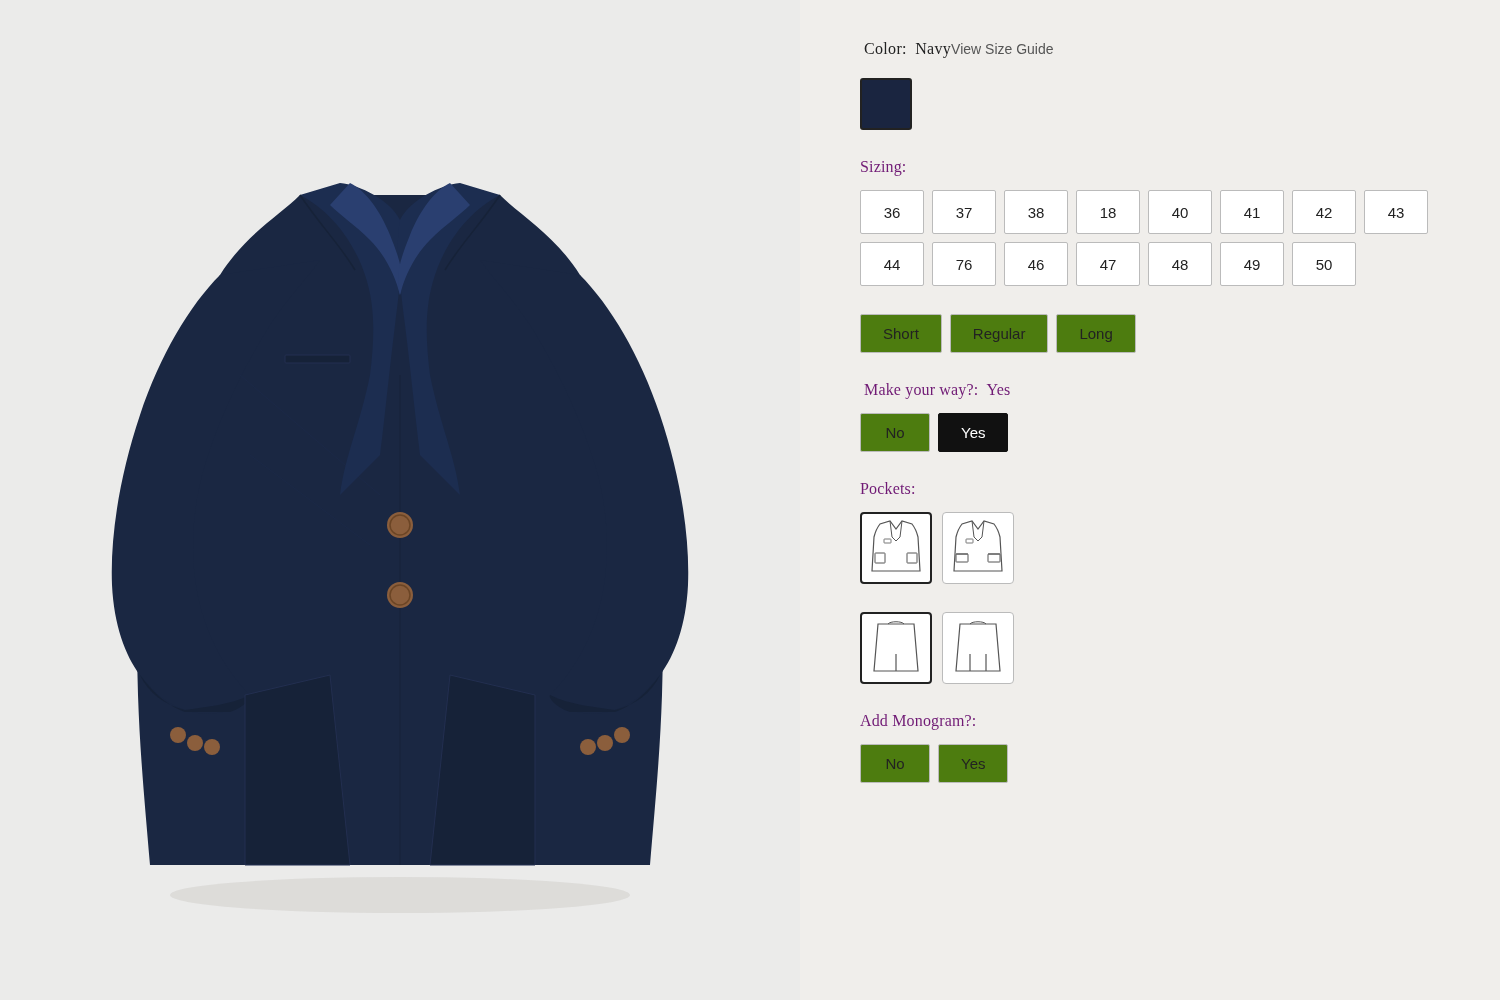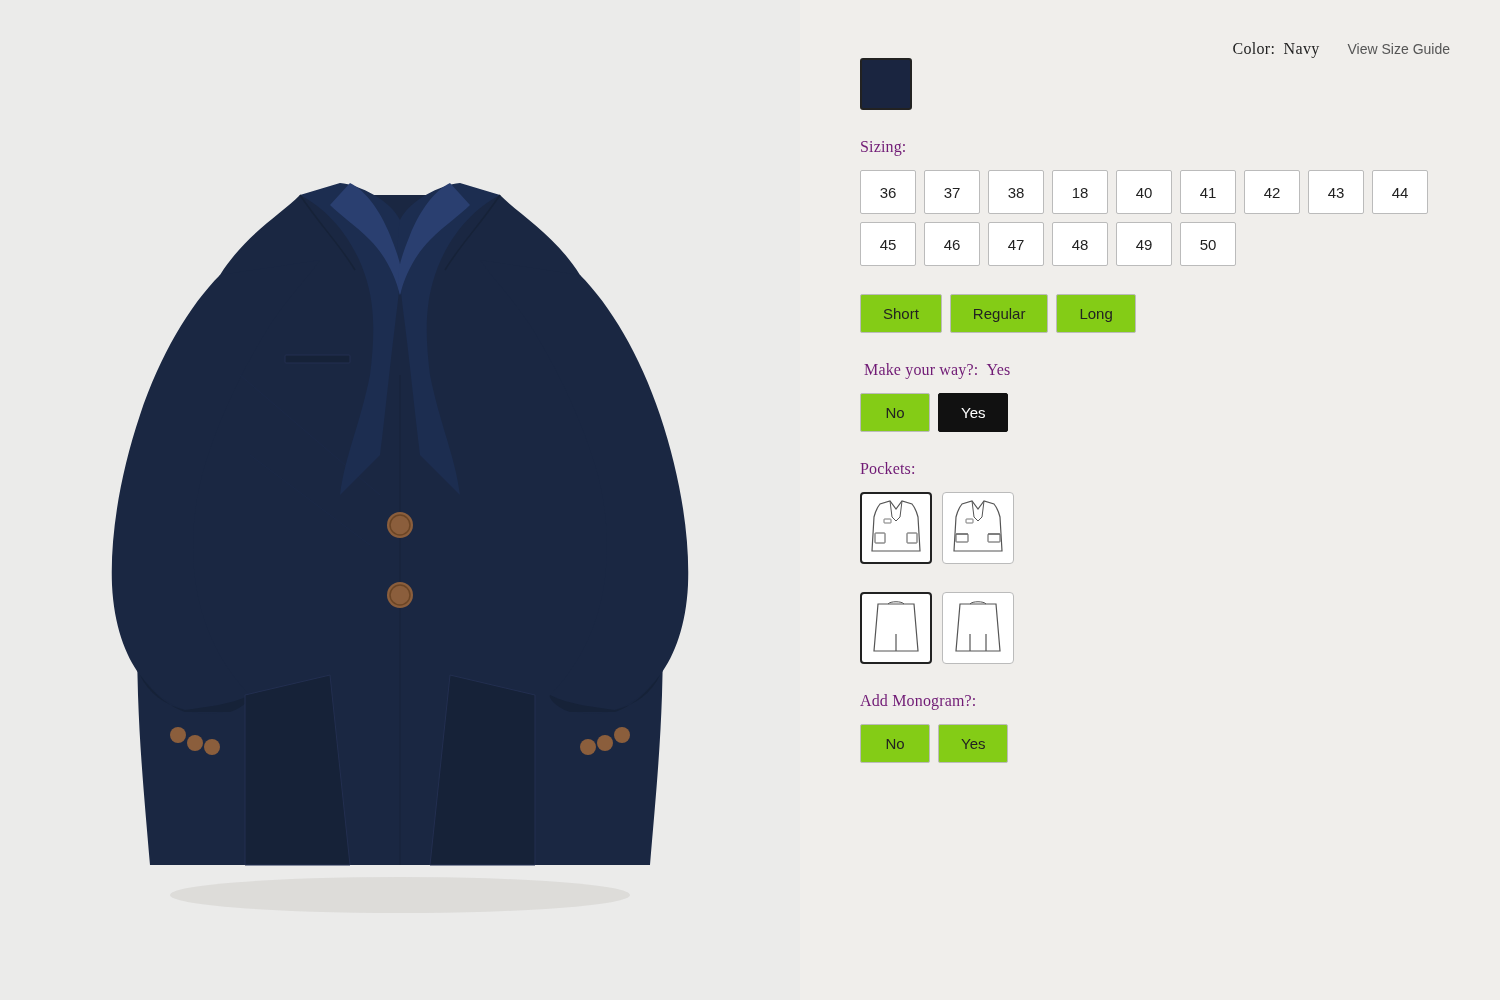--- a/index.html
+++ b/index.html
@@ -34,22 +34,22 @@
       flex: 1;
       padding: 40px 50px 40px 60px;
       background: #f0eeeb;
       min-height: 1000px;
       overflow-y: auto;
     }
 
     .color-row {
       display: flex;
       align-items: center;
-      justify-content: flex-end;
-      gap: 28px;
+      justify-content: flex-start;
+      margin-bottom: 20px;
     }
 
     .color-label {
       font-size: 16px;
       color: #222;
       letter-spacing: 0.02em;
     }
 
     .color-label span {
       font-weight: normal;
@@ -89,21 +89,21 @@
     }
 
     .sizing-grid {
       display: flex;
       flex-wrap: wrap;
       gap: 8px;
       margin-bottom: 28px;
     }
 
     .size-btn {
-      width: 56px;
+      width: 64px;
       height: 44px;
       border: 1px solid #bbb;
       background: #fff;
       border-radius: 2px;
       font-size: 15px;
       color: #222;
       cursor: pointer;
       font-family: Arial, sans-serif;
       display: flex;
       align-items: center;
@@ -112,21 +112,21 @@
 
     .option-row {
       display: flex;
       gap: 8px;
       margin-bottom: 28px;
     }
 
     .option-btn {
       padding: 10px 22px;
       border: 1px solid #bbb;
-      background: #84cc16;
+      background: #4d7c0f;
       border-radius: 2px;
       font-size: 15px;
       color: #222;
       cursor: pointer;
       font-family: Arial, sans-serif;
       min-width: 70px;
       text-align: center;
     }
 
     .option-btn.selected {
@@ -317,21 +317,21 @@
   <div class="sizing-grid" id="sizing-grid">
       <button class="size-btn">36</button>
       <button class="size-btn">37</button>
       <button class="size-btn">38</button>
       <button class="size-btn">18</button>
       <button class="size-btn">40</button>
       <button class="size-btn">41</button>
       <button class="size-btn">42</button>
       <button class="size-btn">43</button>
       <button class="size-btn">44</button>
-      <button class="size-btn">45</button>
+      <button class="size-btn">76</button>
       <button class="size-btn">46</button>
       <button class="size-btn">47</button>
       <button class="size-btn">48</button>
       <button class="size-btn">49</button>
       <button class="size-btn">50</button>
     </div>
 
   <div class="option-row" id="body-length-options">
       <button class="option-btn">Short</button>
       <button class="option-btn">Regular</button>

